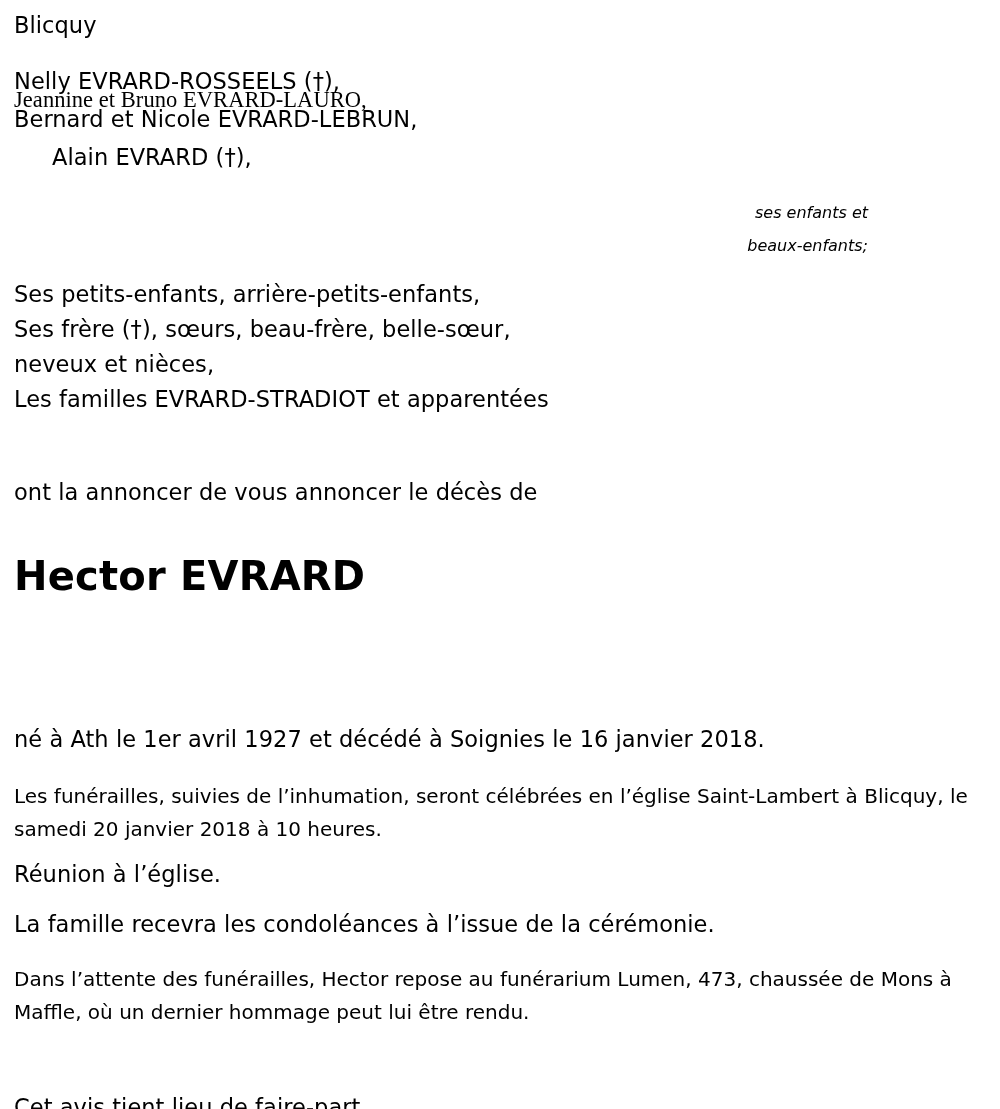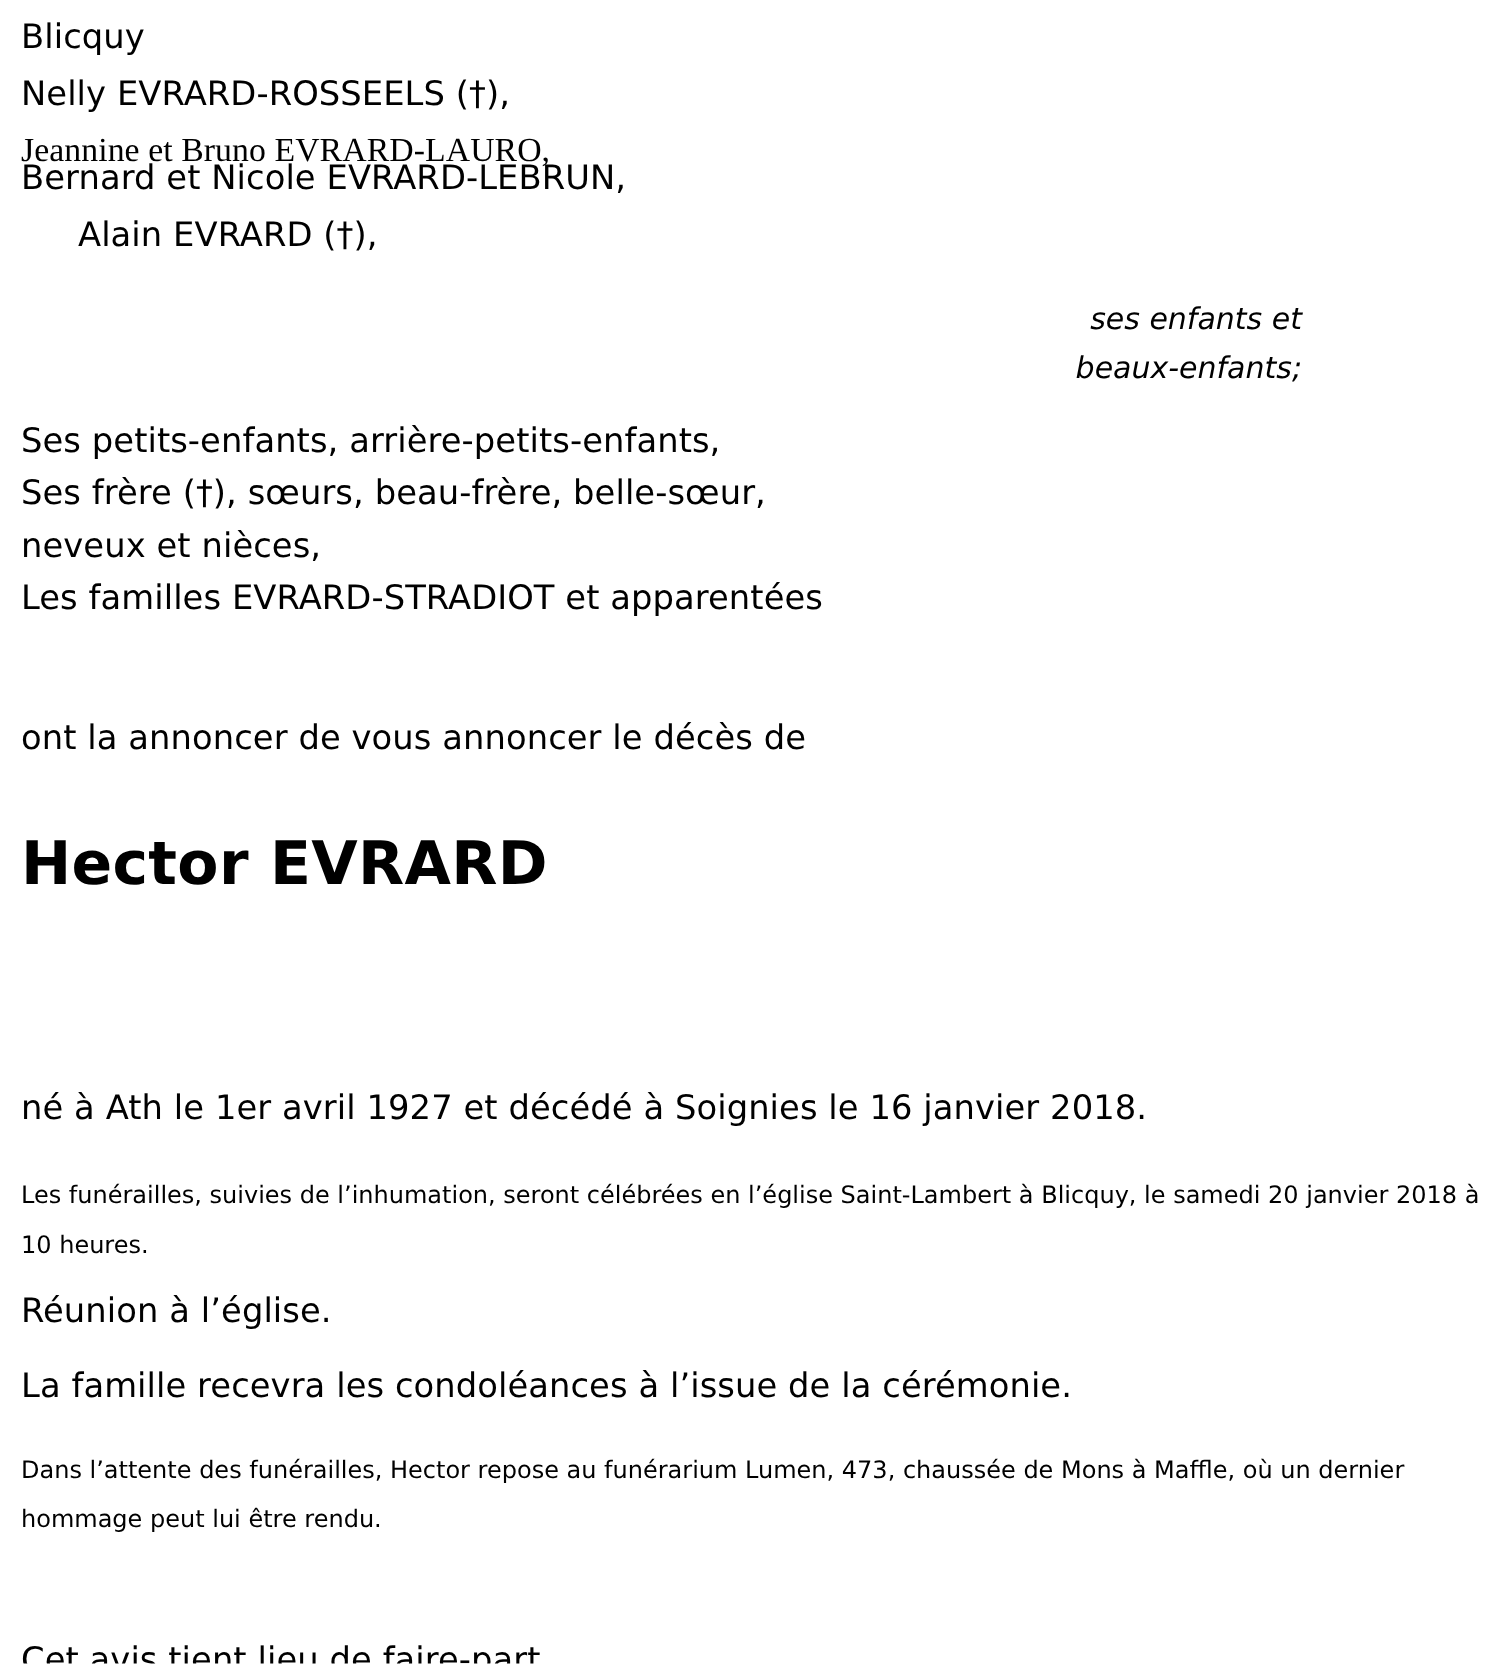--- a/index.html
+++ b/index.html
@@ -25,47 +25,47 @@
     position: absolute;
     left: 14px;
     font-size: 22.5px;
     line-height: 1.0;
     white-space: pre;
     letter-spacing: 0.05px;
   }
   .para {
     position: absolute;
     left: 14px;
-    font-size: 16px;
+    font-size: 20px;
     line-height: 33px;
     white-space: pre-line;
   }
   .italic-block {
     position: absolute;
     right: 5px;
     text-align: right;
     font-style: italic;
-    font-size: 20px;
+    font-size: 16px;
     line-height: 33px;
   }
   .italic-block div {
     white-space: pre;
   }
   .name-heading {
     position: absolute;
     left: 14px;
     font-size: 40px;
     font-weight: bold;
     line-height: 1.0;
     white-space: pre;
     letter-spacing: 0.2px;
   }
   
   .y-blicquy   { top: 14px; }
-  .y-heir-1    { top: 52px; text-align: center; }
+  .y-heir-1    { top: 70px; text-align: center; }
   .y-heir-2    { top: 89px; font-family: Liberation Serif, serif; }
   .y-heir-3    { top: 108px; }
   .y-heir-4    { top: 146px; margin-left: 38px; }
   .y-italic    { top: 196px; }
   .y-fam-1     { top: 283px; }
   .y-fam-2     { top: 318px; }
   .y-fam-3     { top: 353px; }
   .y-fam-4     { top: 388px; }
   .y-announce  { top: 481px; }
   .y-name      { top: 556px; }

